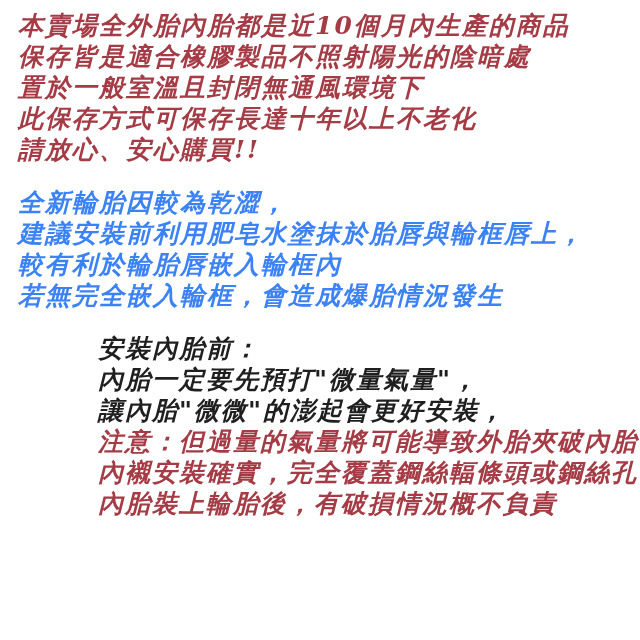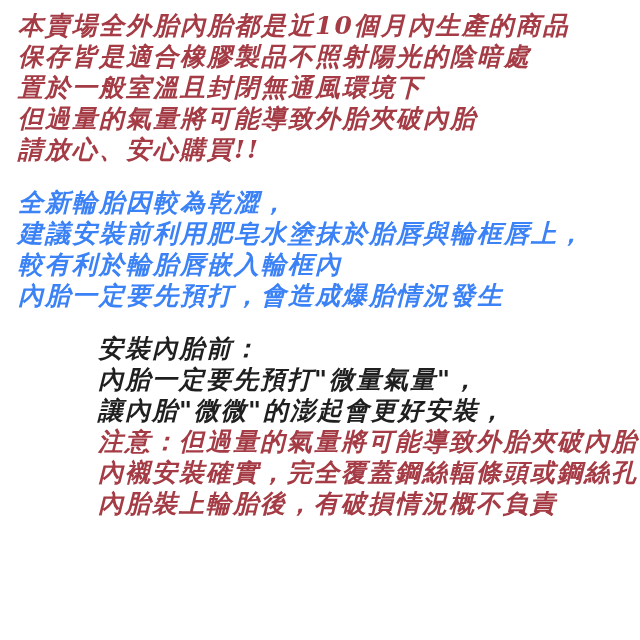--- a/index.html
+++ b/index.html
@@ -44,30 +44,30 @@
 </style>
 </head>
 <body style="background: rgb(255, 255, 255);">
 
 <div class="page">
 
   <div class="section" style="color: rgb(164, 59, 69);">
     <p class="line">本賣場全外胎內胎都是近10個月內生產的商品</p>
     <p class="line">保存皆是適合橡膠製品不照射陽光的陰暗處</p>
     <p class="line">置於一般室溫且封閉無通風環境下</p>
-    <p class="line">但過量的氣量將可能導致外胎夾破內胎</p>
+    <p class="line">此保存方式可保存長達十年以上不老化</p>
     <p class="line">請放心、安心購買!!</p>
   </div>
 
 
   <div class="section" style="color: #3b82f6;">
     <p class="line">全新輪胎因較為乾澀，</p>
     <p class="line">建議安裝前利用肥皂水塗抹於胎唇與輪框唇上，</p>
     <p class="line">較有利於輪胎唇嵌入輪框內</p>
-    <p class="line">內胎一定要先預打，會造成爆胎情況發生</p>
+    <p class="line">若無完全嵌入輪框，會造成爆胎情況發生</p>
   </div>
 
   <div class="section indent" style="color: rgb(31, 31, 31);">
     <p class="line">安裝內胎前：</p>
     <p class="line">內胎一定要先預打"微量氣量"，</p>
     <p class="line">讓內胎"微微"的澎起會更好安裝，</p>
   </div>
 
   <div class="section indent no-gap" style="color: rgb(164, 59, 69);">
     <p class="line">注意：但過量的氣量將可能導致外胎夾破內胎</p>

